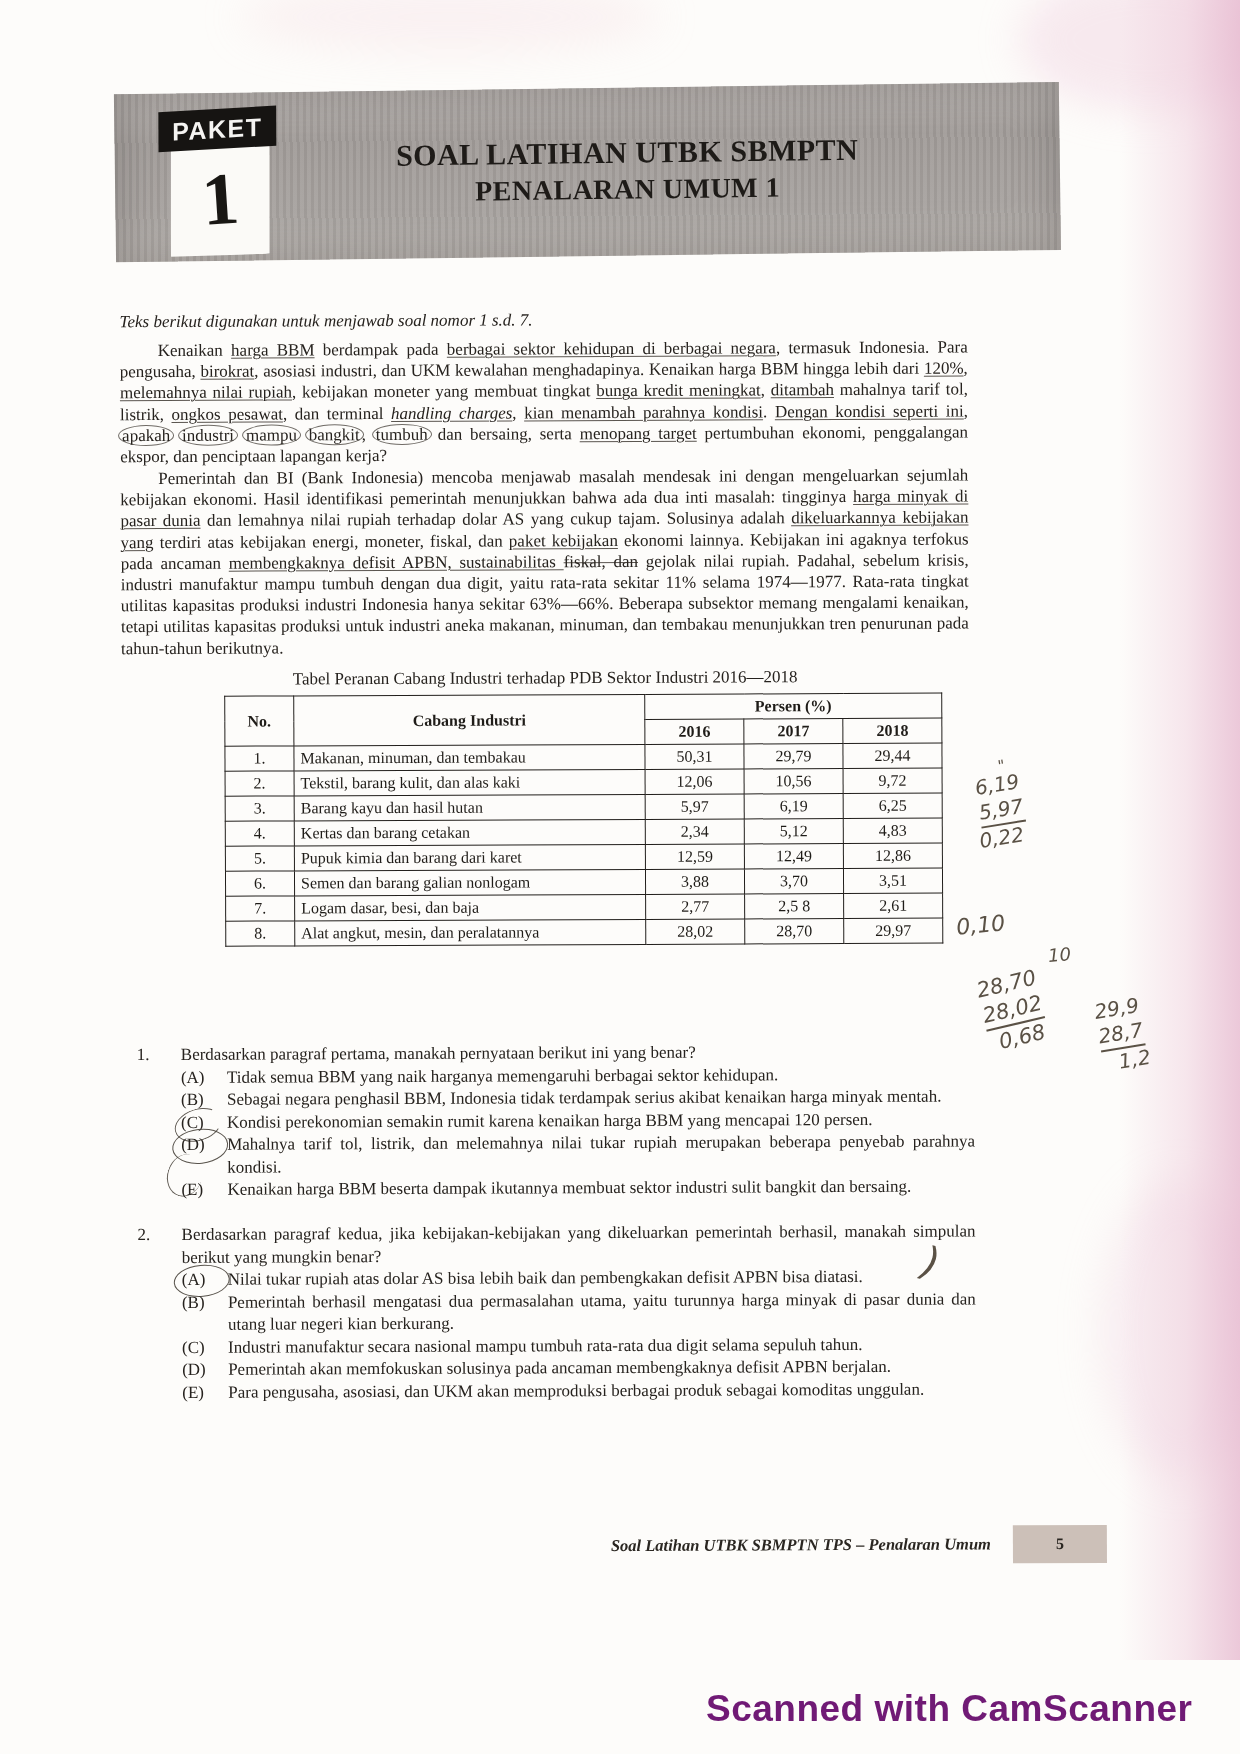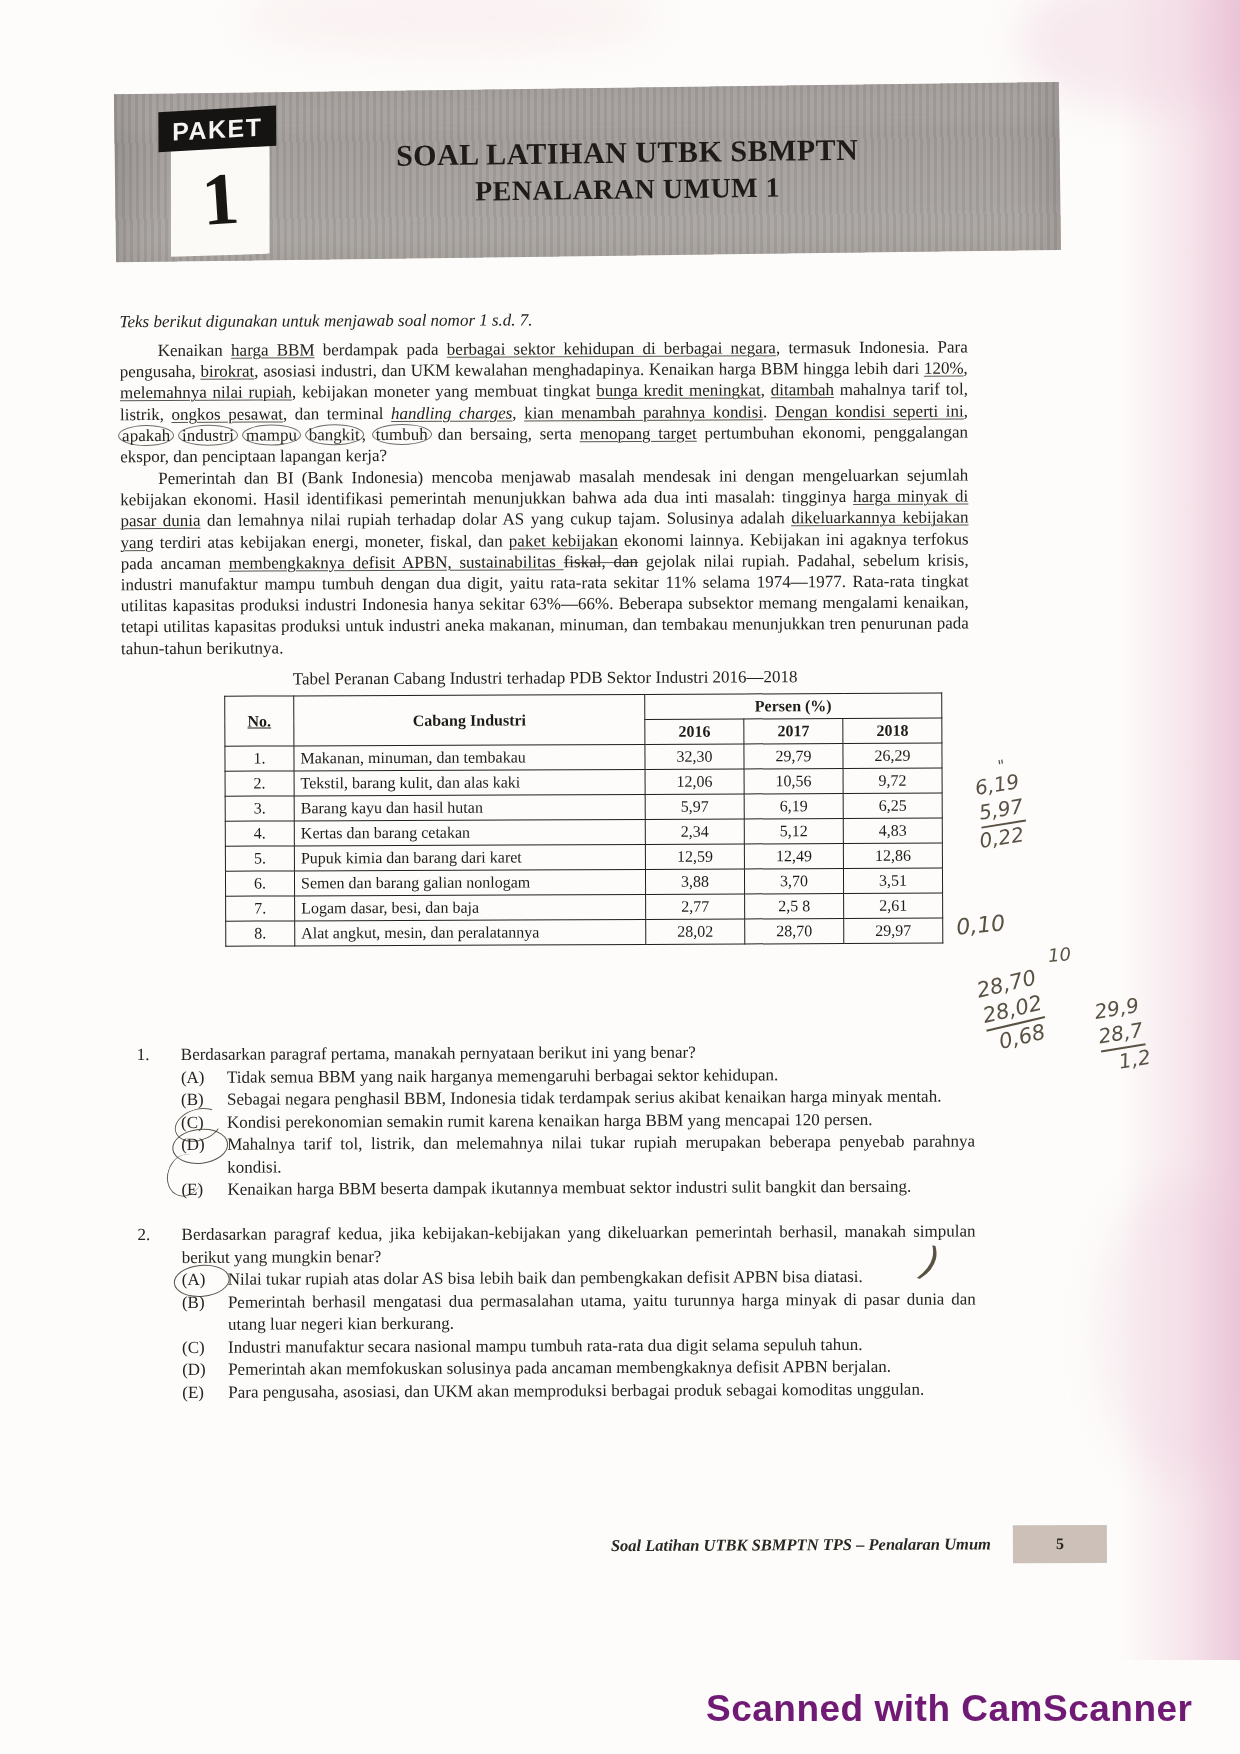--- a/index.html
+++ b/index.html
@@ -43,21 +43,21 @@
     text-decoration-thickness:1.4px;text-underline-offset:2px;}
   .seg-i{font-style:italic;}
   .seg-s{text-decoration:line-through;text-decoration-thickness:1.4px;text-decoration-color:rgba(50,44,38,.8);}
   .seg-c{border:1.3px solid rgba(66,60,53,.75);border-radius:50%;padding:0 3px;margin:1px -2px;}
 
   
   .tbl-title{position:absolute;left:122px;top:668px;width:848px;text-align:center;font-size:17px;}
   table.pdb{position:absolute;left:225px;top:694px;border-collapse:collapse;font-size:16px;color:#1f1c18;}
   table.pdb th,table.pdb td{border:1.7px solid #221f1c;padding:1px 6px;height:22px;}
   table.pdb th{font-weight:700;text-align:center;}
-  .col-no{width:56px;text-decoration:underline;}
+  .col-no{width:56px;}
   .col-name{width:338px;}
   .col-year{width:86px;}
   td.cell-num{text-align:center;}
   td.cell-name{text-align:left;padding-left:10px;}
 
   
   .question{position:absolute;left:122px;width:852px;font-size:17px;line-height:22.5px;display:flex;}
   .q1{top:1042px;}
   .q2{top:1222px;}
   .q-num{width:58px;flex:none;padding-left:14px;box-sizing:border-box;}
@@ -140,23 +140,23 @@
         <tr>
           <th class="col-year">2016</th>
           <th class="col-year">2017</th>
           <th class="col-year">2018</th>
         </tr>
       </thead>
       <tbody>
           <tr>
             <td class="cell-num">1.</td>
             <td class="cell-name">Makanan, minuman, dan tembakau</td>
-            <td class="cell-num">32,30</td>
+            <td class="cell-num">50,31</td>
             <td class="cell-num">29,79</td>
-            <td class="cell-num">26,29</td>
+            <td class="cell-num">29,44</td>
           </tr>
           <tr>
             <td class="cell-num">2.</td>
             <td class="cell-name">Tekstil, barang kulit, dan alas kaki</td>
             <td class="cell-num">12,06</td>
             <td class="cell-num">10,56</td>
             <td class="cell-num">9,72</td>
           </tr>
           <tr>
             <td class="cell-num">3.</td>

